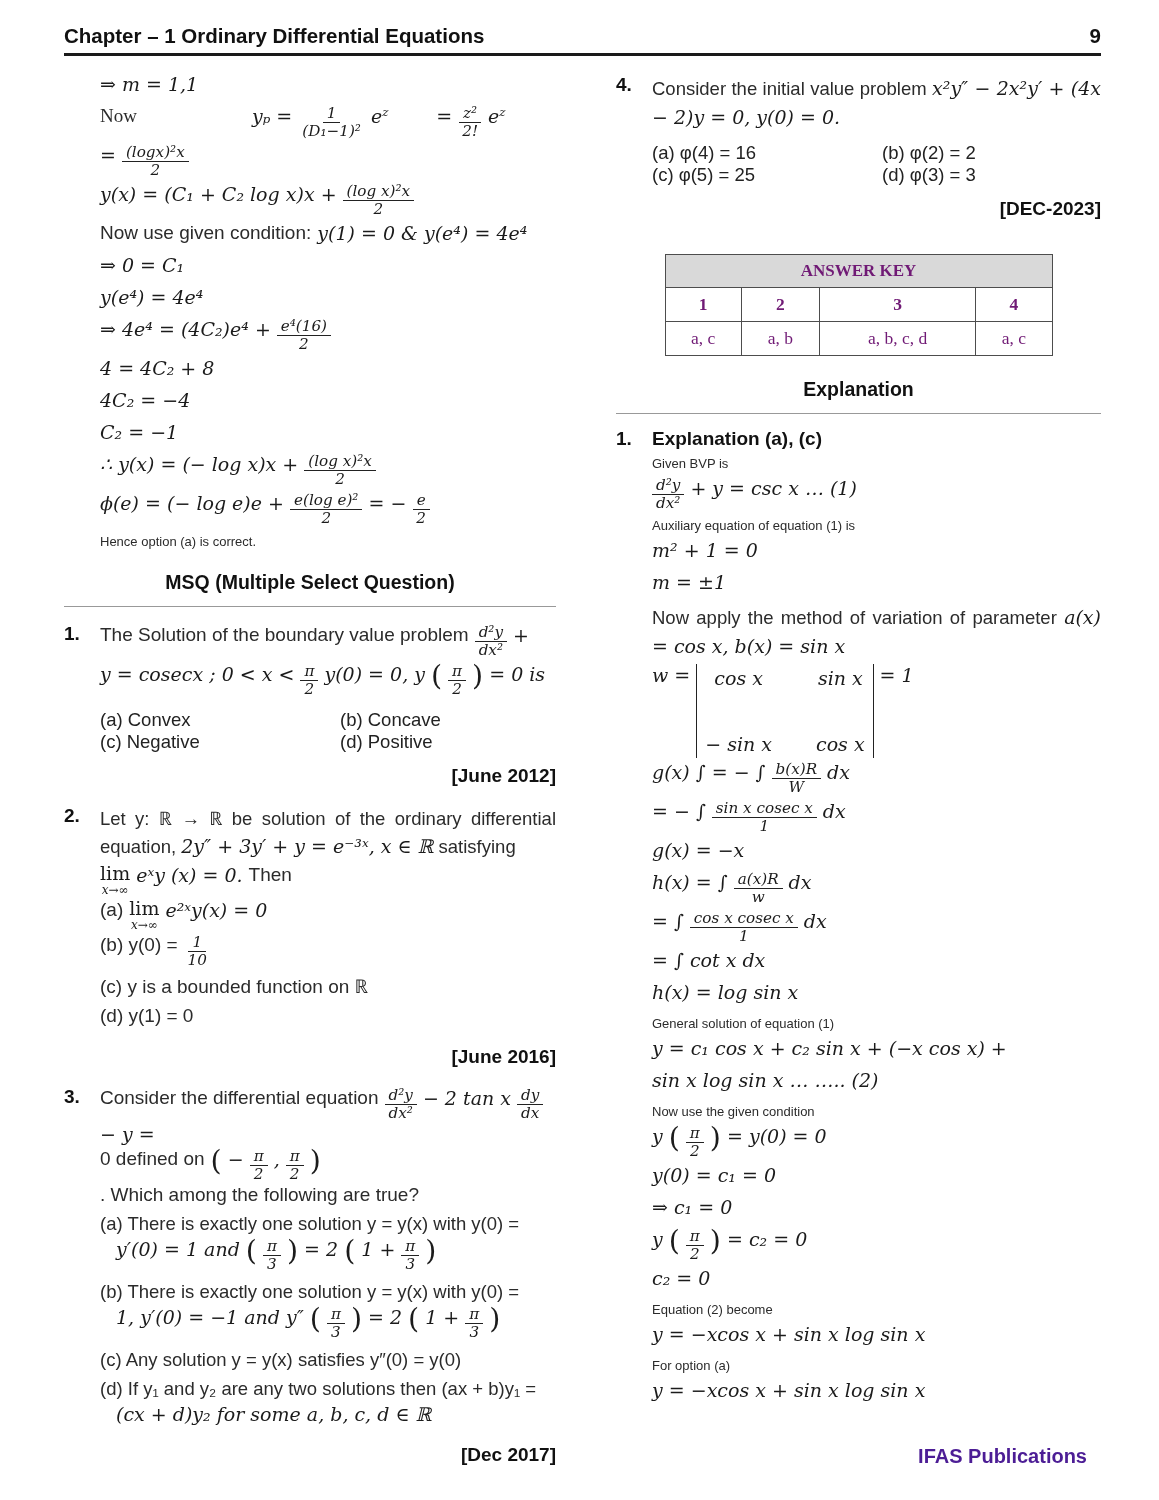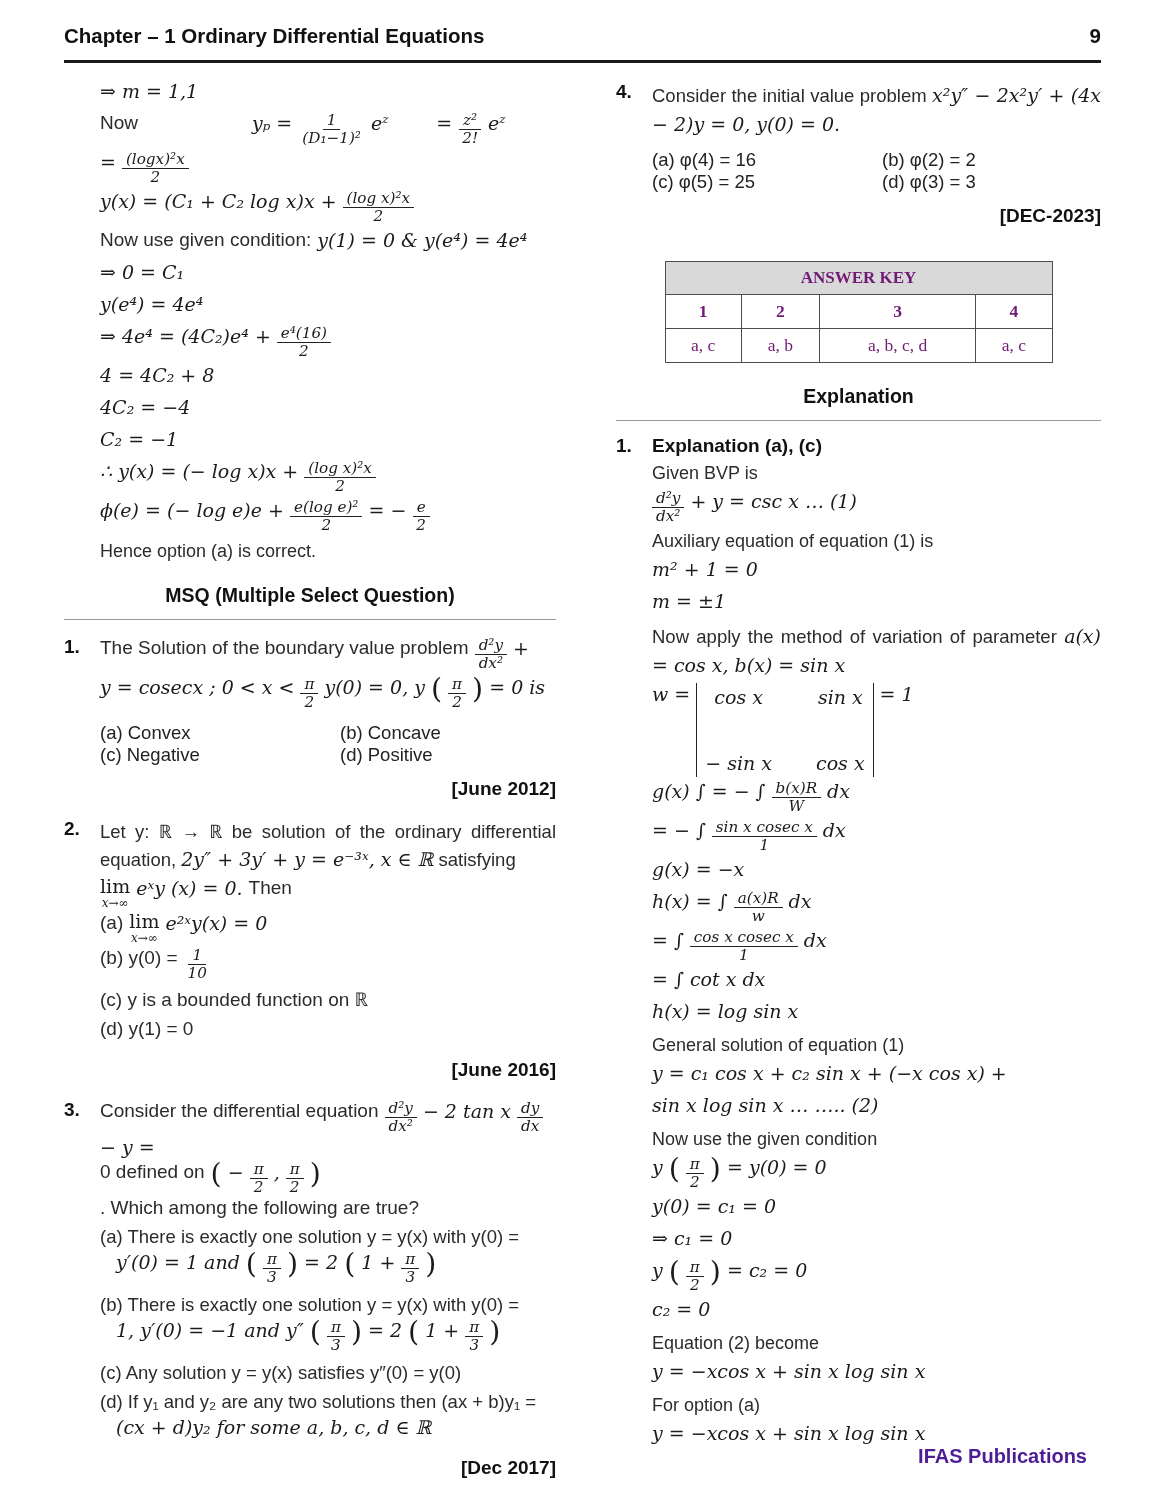--- a/index.html
+++ b/index.html
@@ -2,32 +2,32 @@
 <html><head>
 <meta charset="utf-8">
 <style>
   * { box-sizing: border-box; }
   html,body { margin:0; padding:0; background:#ffffff; }
   .page { width:1159px; height:1500px; position:relative; background:#fff;
           padding:24px 58px 0 64px; font-family:"Liberation Sans",sans-serif; overflow:hidden; }
 
   .pagehead { display:flex; justify-content:space-between; align-items:flex-end;
               font-weight:bold; font-size:20.5px; color:#111;
-              border-bottom:3px solid #1a1a1a; padding-bottom:12px; }
+              border-bottom:3px solid #1a1a1a; padding-bottom:5px; }
 
   .cols { display:flex; gap:60px; margin-top:14px; }
   .colL { width:492px; }
   .colR { width:485px; }
 
   
   .mline { display:flex; flex-wrap:wrap; column-gap:6px;
            font-family:"DejaVu Serif",serif; font-style:italic; font-size:19px;
            color:#1b1b1b; margin:3px 0; min-height:29px; }
   .t { font-family:"Liberation Sans",sans-serif; font-style:normal; color:#2b2b2b; }
-  .tline { font-family:"Liberation Sans",sans-serif; font-size:18px; color:#2b2b2b; margin:6px 0; }
+  .tline { font-family:"Liberation Sans",sans-serif; font-size:13px; color:#2b2b2b; margin:6px 0; }
   .qp { text-align:justify; font-family:"Liberation Sans",sans-serif; font-size:18.5px;
         color:#2b2b2b; line-height:1.5; margin:2px 0; }
   .qp .m { font-family:"DejaVu Serif",serif; font-style:italic; font-size:19px; color:#1b1b1b; }
   sup { font-size:0.62em; }
 
   .frac { display:inline-flex; flex-direction:column; align-items:center;
           font-size:0.8em; line-height:1.15; vertical-align:middle; }
   .frac .fn { border-bottom:1.3px solid #222; padding:0 4px; }
   .frac .fd { padding:0 4px; }
 
@@ -35,21 +35,21 @@
          line-height:0.9; font-weight:normal; }
 
   .lim { display:inline-flex; flex-direction:column; align-items:center; line-height:1; }
   .limtop { font-style:normal; }
   .limsub { font-size:12px; margin-top:1px; }
 
   .det { display:inline-grid; grid-template-columns:auto auto; column-gap:22px; row-gap:1px;
          border-left:1.5px solid #222; border-right:1.5px solid #222; padding:3px 8px; text-align:center;gap:44px; }
 
   .deriv { margin-left:36px; }
-  .now { width:146px; }
+  .now { width:146px;font-family:Liberation Serif, serif; }
   .gapeq { margin-left:42px; }
 
   .q { display:flex; margin-top:14px; }
   .qno { width:36px; flex-shrink:0; font-weight:bold; font-family:"Liberation Sans",sans-serif;
          font-size:19px; color:#111; padding-top:2px; }
   .qbody { flex:1; min-width:0; }
 
   .opts2 { display:grid; grid-template-columns:240px 1fr; margin-top:10px;
            font-family:"Liberation Sans",sans-serif; font-size:18.5px; color:#222; }
   .opts2.w230 { grid-template-columns:230px 1fr; }

